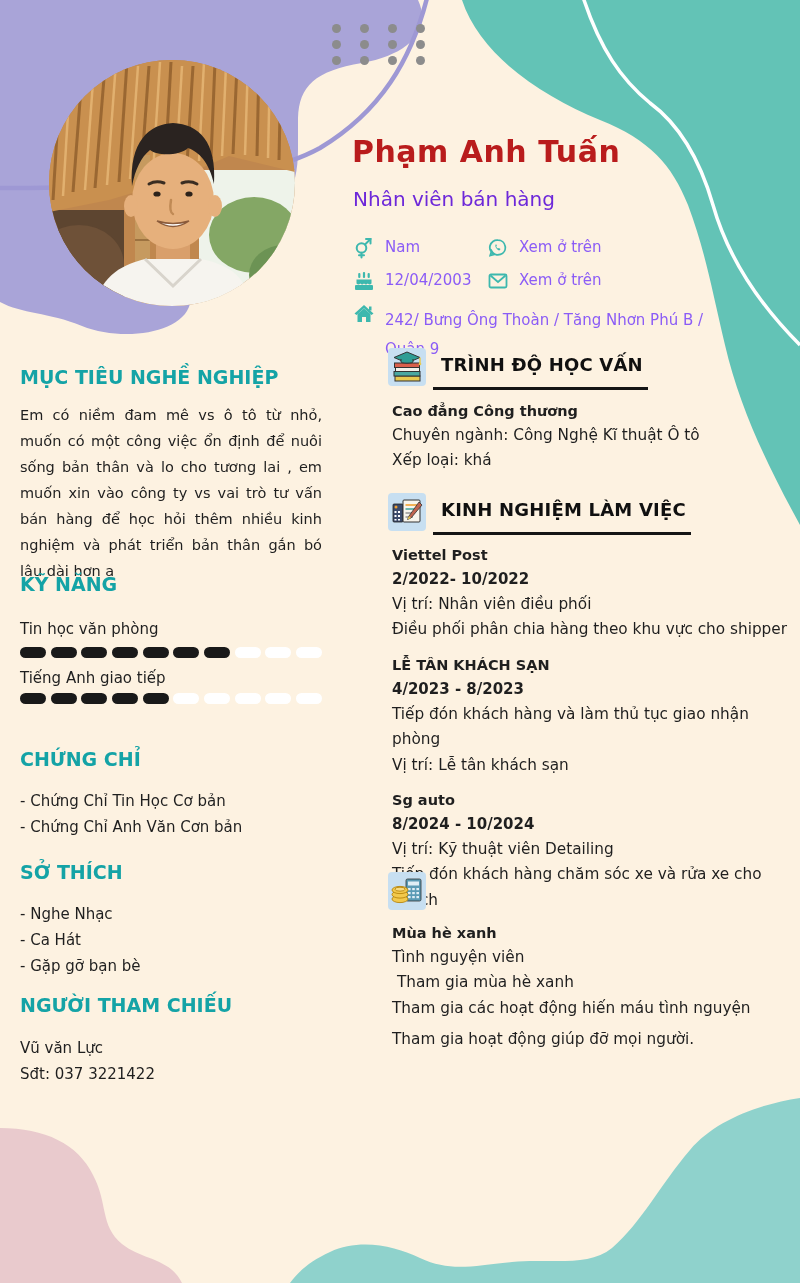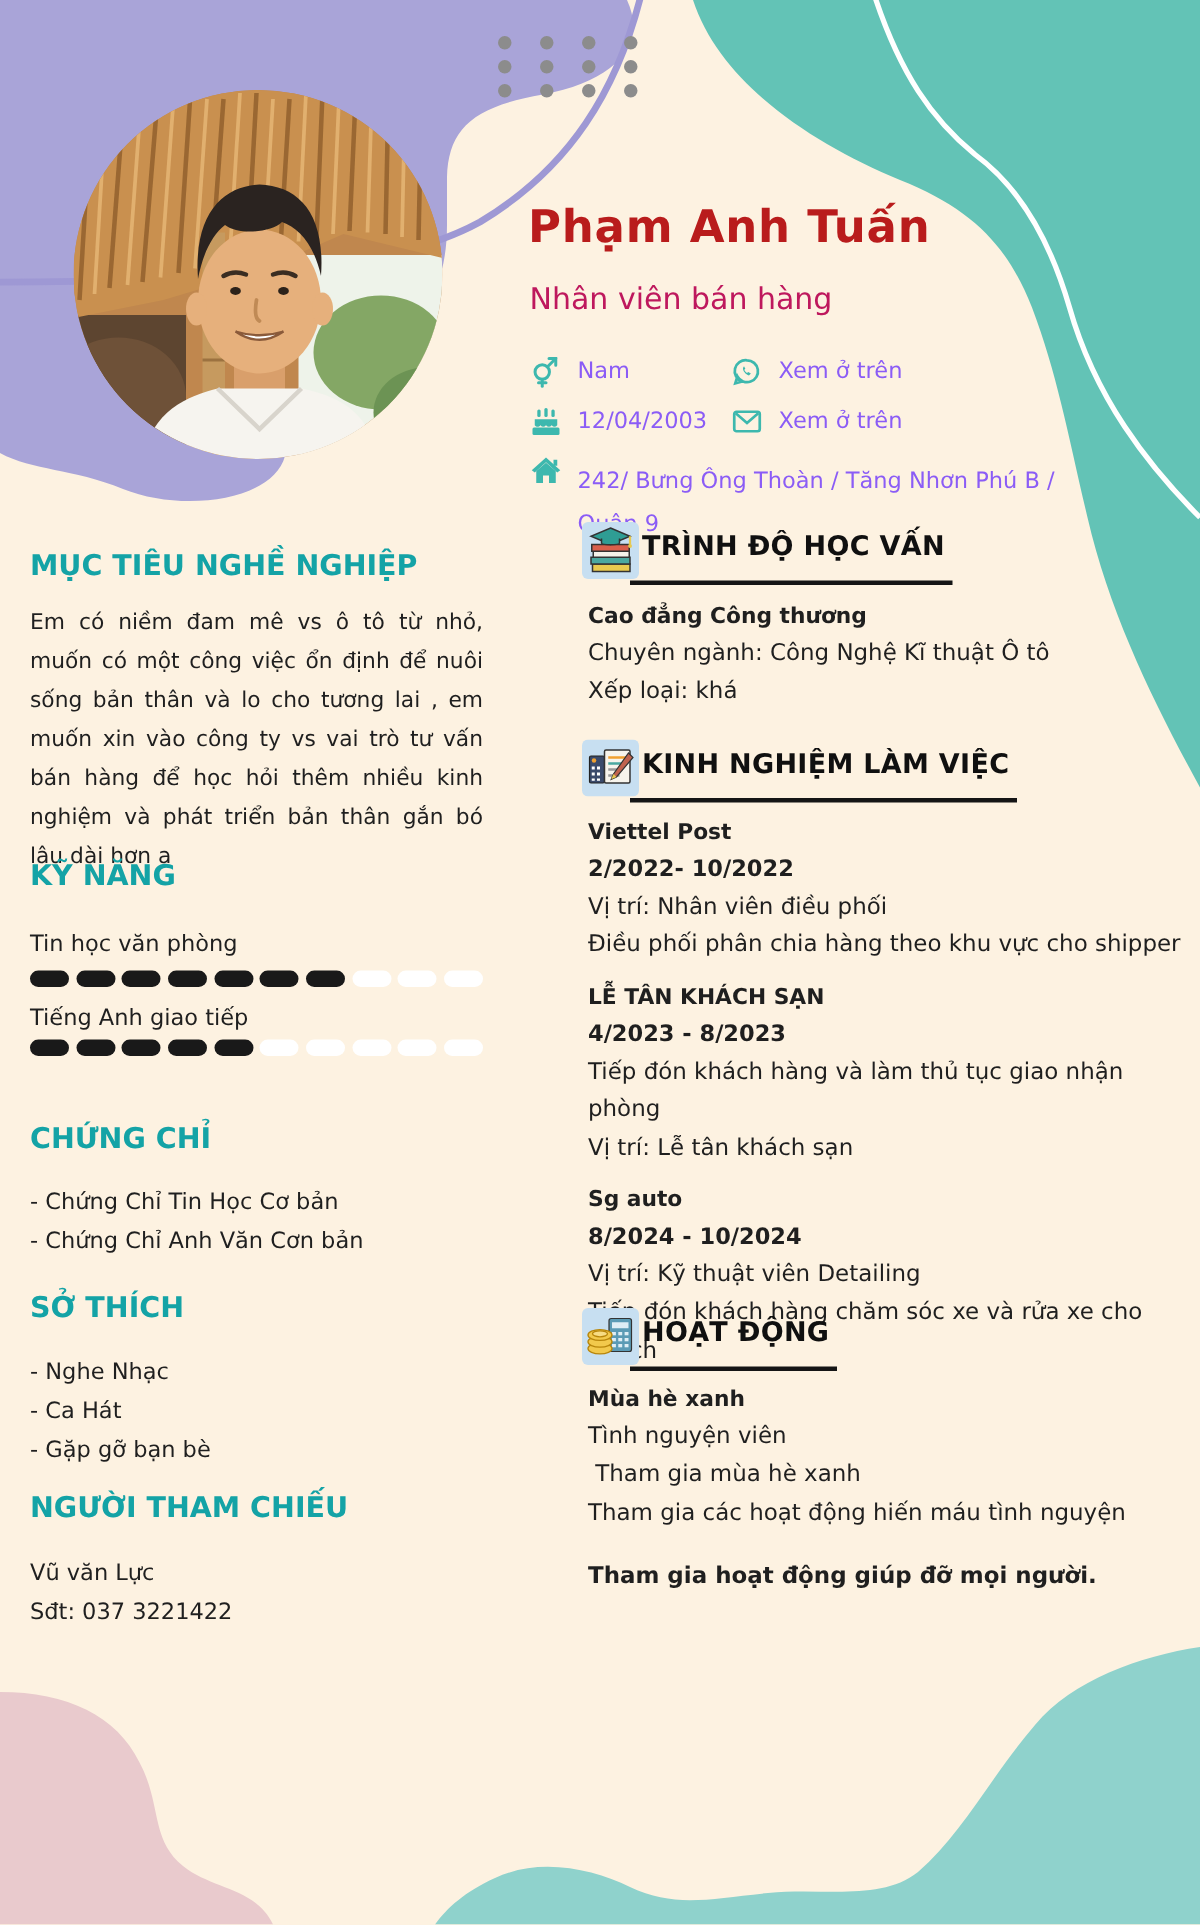--- a/index.html
+++ b/index.html
@@ -2,44 +2,44 @@
 <html><head>
 <meta charset="utf-8">
 <style>
   html,body{margin:0;padding:0;}
   body{width:800px;height:1283px;position:relative;overflow:hidden;background:#fdf2e1;
        font-family:"DejaVu Sans",sans-serif;color:#1f1f1f;}
   .abs{position:absolute;}
   svg{display:block;}
   
   .name{left:352px;top:134px;font-size:30px;font-weight:bold;color:#b91c1c;letter-spacing:.5px;}
-  .subtitle{left:353px;top:187px;font-size:20px;color:#be185d;}
+  .subtitle{left:353px;top:187px;font-size:20px;color:#6d28d9;}
   .info-ic{width:24px;height:24px;}
   .info-tx{font-size:15px;color:#8b5cf6;}
   
   .lh{left:20px;font-size:19px;font-weight:bold;color:#14a3a6;}
   .objective{left:20px;top:402px;width:302px;font-size:14.5px;line-height:26px;text-align:justify;}
   .skill-label{left:20px;font-size:15px;}
   .pillrow{left:20px;display:flex;justify-content:space-between;width:302px;}
   .pill{width:26px;height:11px;border-radius:6px;}
   .pill.on{background:#191919;}
   .pill.off{background:#ffffff;}
   .llist{left:20px;font-size:15px;line-height:26px;}
   .llist div{margin:0;}
   
-  .sec{position:absolute;left:388px;display:flex;align-items:flex-start;gap:2px;}
+  .sec{position:absolute;left:388px;display:flex;align-items:flex-start;gap:15px;}
   .tile{width:38px;height:38px;flex:0 0 38px;}
   .sec-t{margin-top:6px;font-size:18px;font-weight:bold;color:#101010;
          border-bottom:3px solid #151515;padding:0 5px 12px 8px;margin-left:-8px;letter-spacing:.2px;}
   .rblock{position:absolute;left:392px;width:406px;}
   .e-name{font-size:14.5px;font-weight:bold;line-height:24px;}
   .e-period{font-size:15px;font-weight:bold;line-height:25px;}
   .e-line{font-size:15.3px;line-height:25.4px;white-space:pre-wrap;}
   .entry{margin-bottom:10px;}
-  .gap-top{margin-top:17px;font-weight:bold;}
+  .gap-top{margin-top:6px;}
   .footer-brand{right:8px;top:1297px;font-family:"DejaVu Sans Mono",monospace;font-size:20px;color:#15803d;}
   .dots{left:332px;top:24px;display:grid;grid-template-columns:repeat(4,9px);column-gap:19px;row-gap:7px;}
   .dot{width:9px;height:9px;border-radius:50%;background:#8c8c8c;}
   .photo{left:49px;top:60px;width:246px;height:246px;border-radius:50%;overflow:hidden;}
 </style>
 </head>
 <body>
 
 <svg class="abs" width="800" height="1283" viewBox="0 0 800 1283" style="left:0;top:0;">
   <path fill="#a9a4d8" d="M0,0 L418,0 C432,30 410,54 362,63 C315,71 299,86 298,118 L298,150 C298,196 278,222 240,238 C205,252 196,278 190,304 C182,334 122,342 82,326 C48,312 22,314 0,302 Z"></path>
@@ -309,21 +309,20 @@
           <rect x="28.4" y="24" width="2.6" height="2.2"></rect>
         </g>
       <g stroke="#b8860b" stroke-width="0.9">
         <ellipse cx="12" cy="27" rx="8" ry="3.6" fill="#f2c94c"></ellipse>
         <ellipse cx="12" cy="22.5" rx="8" ry="3.6" fill="#f2c94c"></ellipse>
         <ellipse cx="12" cy="18" rx="8" ry="3.6" fill="#f2c94c"></ellipse>
         <ellipse cx="12" cy="17.2" rx="5" ry="2" fill="#f7dc84"></ellipse>
       </g>
     </svg>
   </span>
-  <span class="sec-t">HOẠT ĐỘNG</span>
 </div>
 <div class="rblock" style="top:921px">
   <div class="entry">
     <div class="e-name">Mùa hè xanh</div>
     <div class="e-line">Tình nguyện viên</div>
     <div class="e-line"> Tham gia mùa hè xanh</div>
     <div class="e-line">Tham gia các hoạt động hiến máu tình nguyện</div>
     <div class="e-line gap-top">Tham gia hoạt động giúp đỡ mọi người.</div>
   </div>
 </div>

